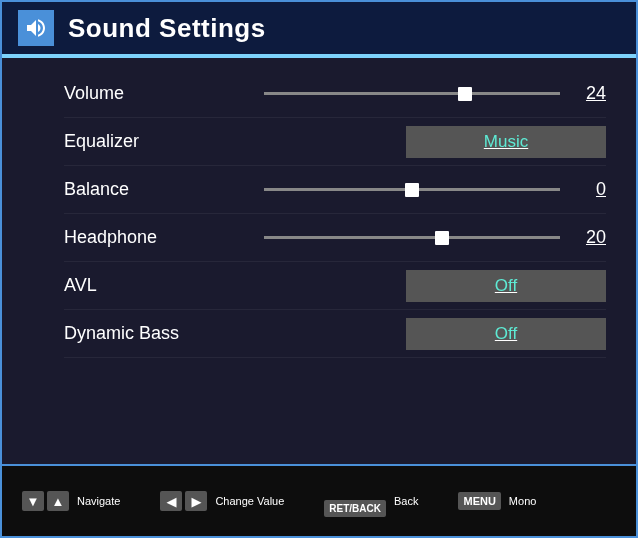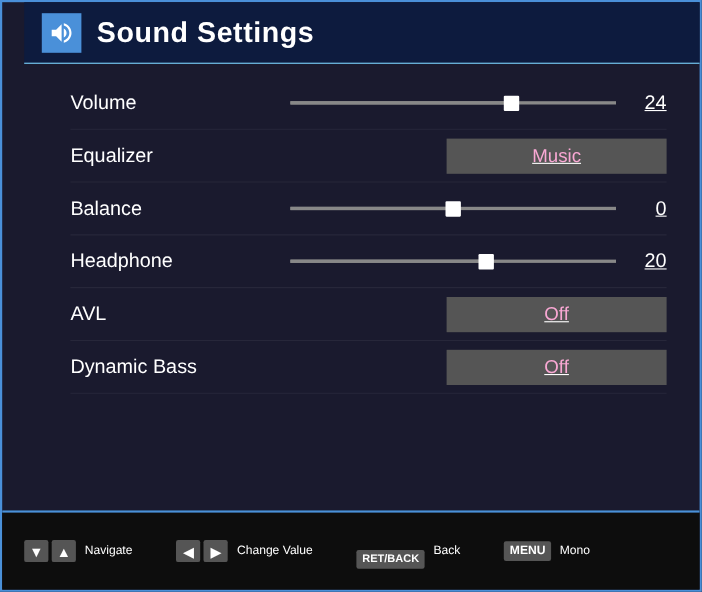--- a/index.html
+++ b/index.html
@@ -21,24 +21,23 @@
       position: relative;
       display: flex;
       flex-direction: column;
     }
 
     
     .header {
       display: flex;
       align-items: center;
       padding: 10px 16px;
-      border-bottom: 1px solid #7dd3fc;
+      border-bottom: 4px solid #7dd3fc;
       background: #0d1b3e;
       height: 56px;
-      margin-left: 20px;
     }
 
     .header-icon {
       width: 36px;
       height: 36px;
       background: #4a90d9;
       display: flex;
       align-items: center;
       justify-content: center;
       margin-right: 14px;
@@ -127,21 +126,21 @@
       font-size: 18px;
       color: #fff;
       width: 30px;
       text-align: right;
       flex-shrink: 0;
     }
 
     
     .dropdown-btn {
       background: #555;
-      color: #f9a8d4;
+      color: #5eead4;
       border: none;
       padding: 6px 0;
       width: 200px;
       font-size: 17px;
       text-align: center;
       cursor: pointer;
     }
 
     
     .footer {

